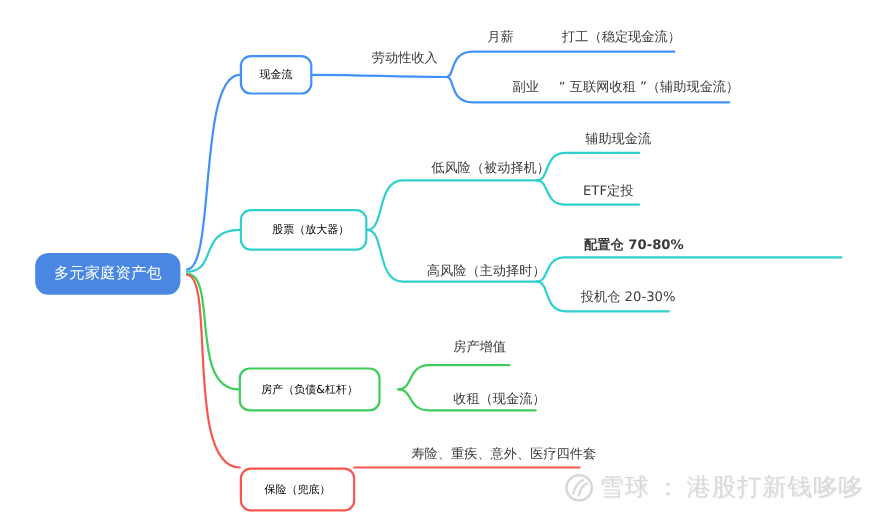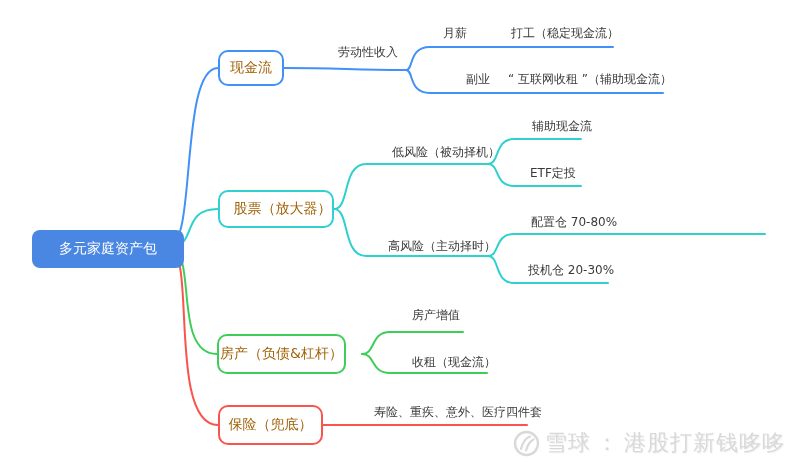--- a/index.html
+++ b/index.html
@@ -15,31 +15,31 @@
   svg.edges { position: absolute; left: 0; top: 0; }
   svg.edges path { fill: none; stroke-width: 2; stroke-linecap: round; }
   .e-blue  { stroke: var(--blue); }
   .e-cyan  { stroke: var(--cyan); }
   .e-green { stroke: var(--green); }
   .e-red   { stroke: var(--red); }
 
   .node {
     position: absolute; box-sizing: border-box;
     display: flex; align-items: center; justify-content: center;
-    font-size: 14px; color: #a16207; background: #ffffff;
+    font-size: 10px; color: #000000; background: #ffffff;
     border-radius: 10px; white-space: nowrap;
   }
   .node.root {
     background: var(--root-fill); color: #ffffff;
     border: none; border-radius: 8px; font-size: 14px;
   }
   .node.b-blue  { border: 2px solid var(--blue); }
   .node.b-cyan  { border: 2px solid var(--cyan); }
   .node.b-green { border: 2px solid var(--green); }
-  .node.b-red   { border: 2px solid var(--red); }
+  .node.b-red   { border: 2px solid var(--red); margin-top: 20px; }
 
   .lbl {
     position: absolute; font-size: 12px; line-height: 15px;
     color: var(--text); white-space: nowrap;
   }
   .watermark {
     position: absolute; left: 513px; top: 428px;
     display: flex; align-items: center; gap: 5px;
     color: var(--watermark);
     text-shadow: 1px 1px 0 #f2f2f2;
@@ -67,41 +67,41 @@
     <path class="e-cyan" d="M488,256 C500,256 494,283 514,283 L608,283"></path>
 
     <path class="e-green" d="M170,249 C198,249 172,354 217,354"></path>
     <path class="e-green" d="M362,354 C376,354 370,332 390,332 L463,332"></path>
     <path class="e-green" d="M362,354 C376,354 370,373 390,373 L487,373"></path>
 
     <path class="e-red" d="M170,250 C196,250 168,425 218,425"></path>
     <path class="e-red" d="M322,425 L527,425"></path>
   </svg>
 
-  <div class="node root" style="left:32px; top:230px; width:152px; height:38px;">多元家庭资产包</div>
+  <div class="node root" style="left:32px; top:230px; width:132px; height:38px;border-radius:12px;">多元家庭资产包</div>
 
   <div class="node b-blue" style="left:218px; top:50px; width:66px; height:36px;">现金流</div>
 
   <div class="node b-cyan" style="left:218px; top:190px; width:116px; height:38px;padding-left:13px;">股票（放大器）</div>
 
   <div class="node b-green" style="left:217px; top:334px; width:129px; height:40px;">房产（负债&amp;杠杆）</div>
 
   <div class="node b-red" style="left:218px; top:405px; width:105px; height:40px;">保险（兜底）</div>
 
   <div class="lbl" style="left:338px; top:45px;">劳动性收入</div>
   <div class="lbl" style="left:443px; top:26px;">月薪</div>
   <div class="lbl" style="left:511px; top:26px;">打工（稳定现金流）</div>
   <div class="lbl" style="left:466px; top:72px;">副业</div>
   <div class="lbl" style="left:508px; top:72px;">“ 互联网收租 ”（辅助现金流）</div>
 
   <div class="lbl" style="left:392px; top:145px;">低风险（被动择机）</div>
   <div class="lbl" style="left:532px; top:119px;">辅助现金流</div>
   <div class="lbl" style="left:530px; top:166px;">ETF定投</div>
   <div class="lbl" style="left:388px; top:239px;">高风险（主动择时）</div>
-  <div class="lbl" style="left:531px; top:215px;">配置仓 70-80%</div>
+  <div class="lbl" style="left:531px; top:215px;font-weight:bold;">配置仓 70-80%</div>
   <div class="lbl" style="left:528px; top:263px;">投机仓 20-30%</div>
 
   <div class="lbl" style="left:412px; top:308px;">房产增值</div>
   <div class="lbl" style="left:412px; top:355px;">收租（现金流）</div>
 
   <div class="lbl" style="left:374px; top:406px;font-family:Liberation Mono, monospace;">寿险、重疾、意外、医疗四件套</div>
 
   <div class="watermark">
     <svg width="27" height="27" viewBox="0 0 27 27">
       <circle cx="13.5" cy="13.5" r="11.5" fill="none" stroke="#d9d9d9" stroke-width="2.4"></circle>

